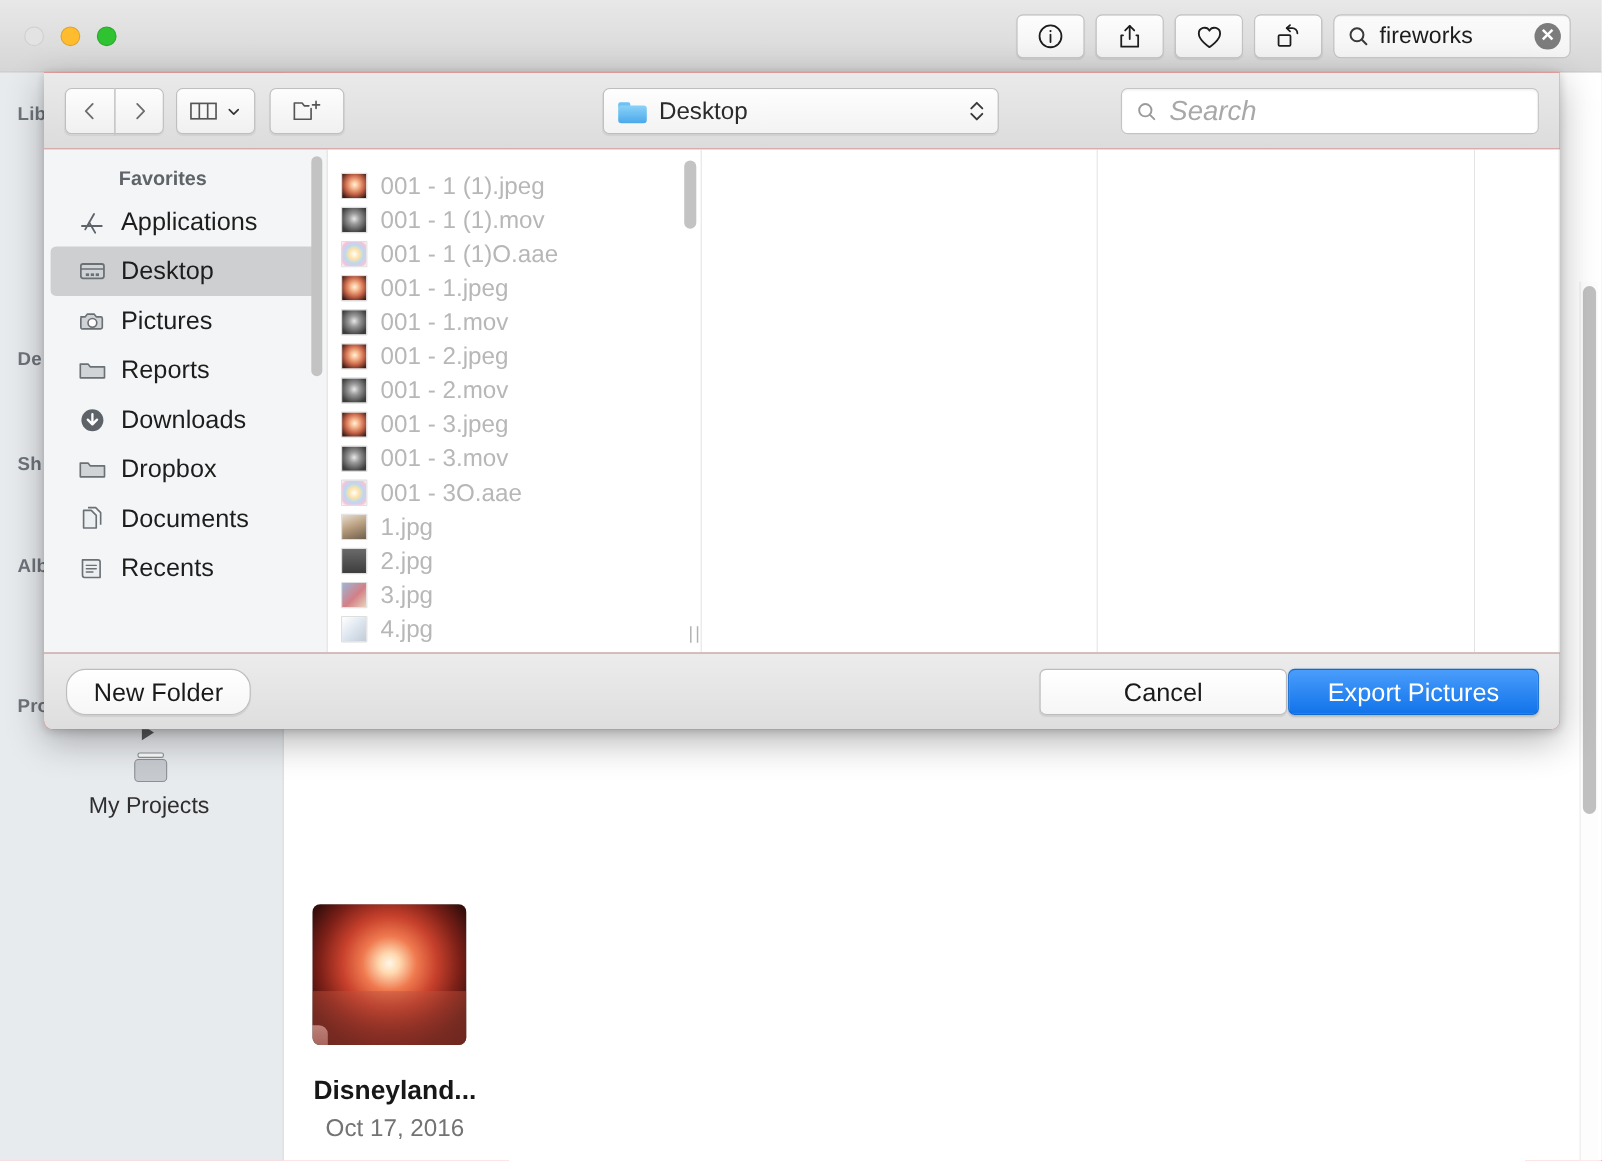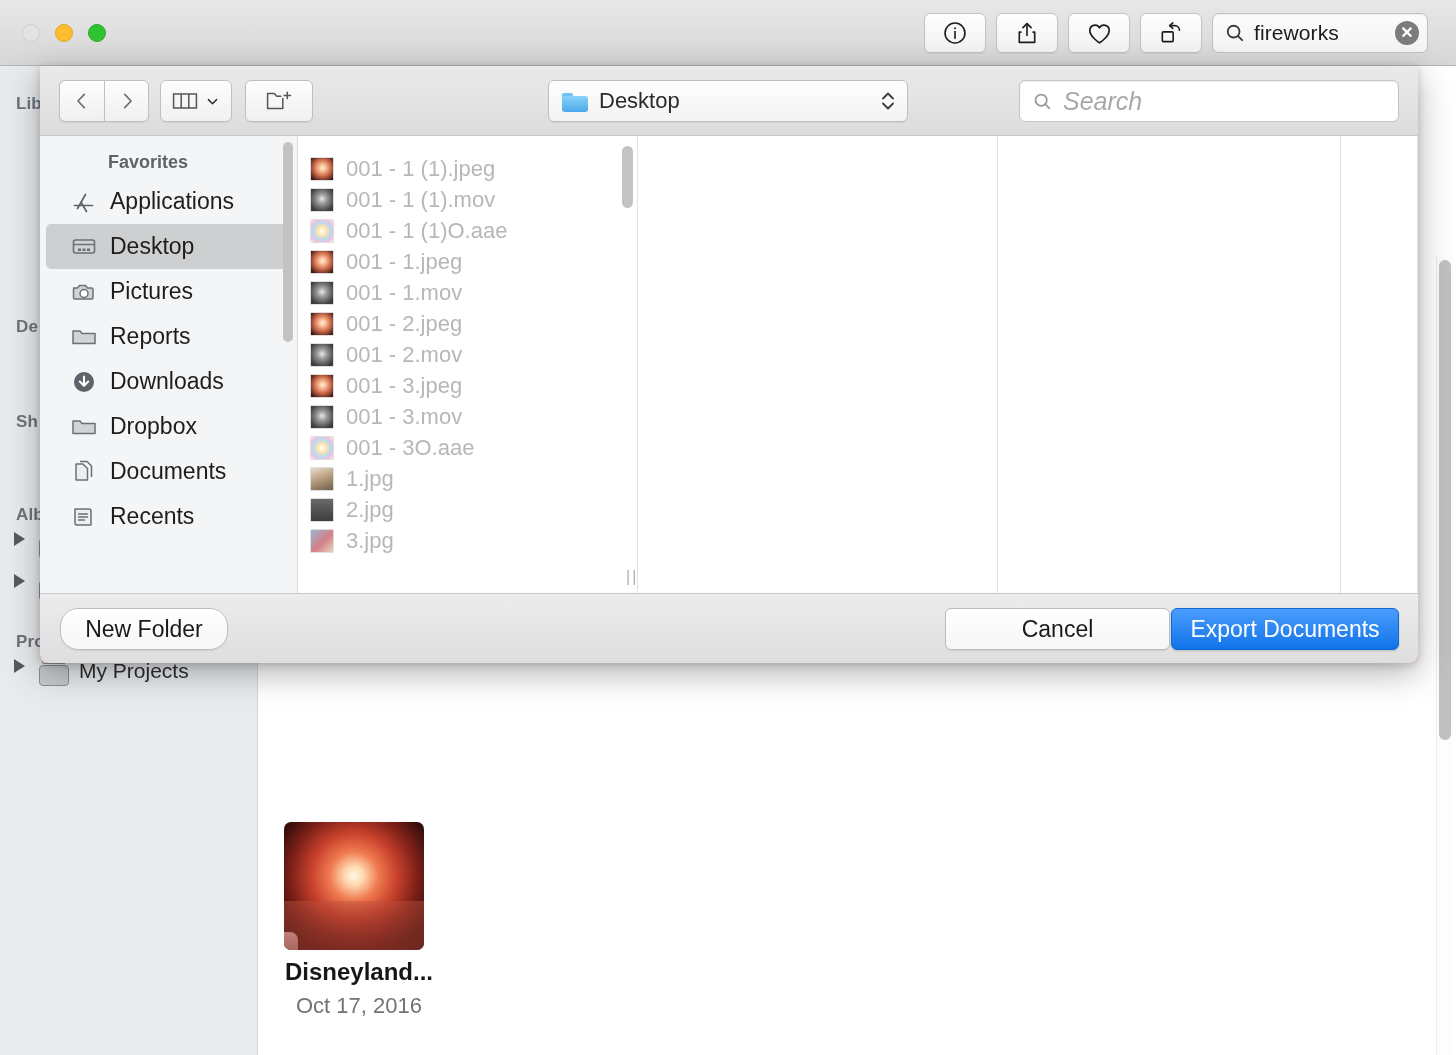--- a/index.html
+++ b/index.html
@@ -52,22 +52,22 @@
   .photos-sidebar {
     position: absolute; left: 0; top: 66px; width: 258px; height: 989px;
     background: #e8ebee; border-right: 1px solid #d3d6d9;
     padding-top: 12px; overflow: hidden;
   }
   .ps-section {
     font-size: 17px; font-weight: bold; color: #6e747a;
     padding: 16px 0 7px 16px; letter-spacing: .1px;
   }
   .ps-item {
-    display: flex; gap: 11px;
-    height: 42px; padding-left: 14px; font-size: 21px; color: #2e2e2e;
+    display: flex; align-items: center; gap: 11px;
+    height: 42px; padding-left: 14px; font-size: 21px; color: #2e2e2e; flex-direction: column;
   }
   .ps-disc { width: 0; height: 0; border-left: 11px solid #58595b;
     border-top: 7px solid transparent; border-bottom: 7px solid transparent;
     flex: 0 0 auto; margin-right: 2px; }
   .albumicon { width: 30px; height: 26px; position: relative; flex: 0 0 auto; }
   .albumicon::before { content:""; position:absolute; left:4px; top:0; width:22px; height:3px;
      background:#fff; border:1.5px solid #8b9096; border-radius:2px; }
   .albumicon::after { content:""; position:absolute; left:1px; top:6px; width:28px; height:19px;
      background:#c7cbcf; border:1.5px solid #8b9096; border-radius:4px; }
 
@@ -91,21 +91,21 @@
       #100505;
   }
   .moment-thumb::after {
     content:""; position:absolute; left:0; bottom:0; width:100%; height:38%;
     background: linear-gradient(180deg, rgba(190,80,60,.45), rgba(140,50,40,.75));
   }
   .moment-notch {
     position: absolute; left: 0; bottom: 0; width: 14px; height: 18px;
     background: #fff; border-radius: 0 8px 0 7px;
   }
-  .moment-name { margin-top: 8px; font-size: 24px; font-weight: bold; color: #171717; text-align: center; }
+  .moment-name { margin-top: 28px; font-size: 24px; font-weight: bold; color: #171717; text-align: center; }
   .moment-date { margin-top: 7px; font-size: 22px; color: #737373; text-align: center; }
 
   .right-scrollbar {
     position: absolute; right: 5px; top: 194px; width: 12px; height: 480px;
     background: #c0c0c0; border-radius: 6px;
   }
   .right-track { position: absolute; right: 3px; top: 190px; width: 17px; bottom: 0; background:#fdfdfd; border-left:1px solid #ececec; }
 
   
   .dialog {
@@ -506,29 +506,33 @@
               <span>1.jpg</span>
             </div>
             <div class="file-row">
               <span class="file-thumb th-dark"></span>
               <span>2.jpg</span>
             </div>
             <div class="file-row">
               <span class="file-thumb th-color"></span>
               <span>3.jpg</span>
             </div>
+            <div class="file-row">
+              <span class="file-thumb th-doc"></span>
+              <span>4.jpg</span>
+            </div>
           </div>
         <div class="files-scroll"></div>
         <div class="col-resizer">||</div>
       </div>
 
       <div class="col col-2"></div>
       <div class="col col-3"></div>
       <div class="col col-4"></div>
     </div>
 
     <div class="dlg-footer">
       <div class="footer-btn btn-newfolder">New Folder</div>
       <div class="footer-btn btn-cancel">Cancel</div>
-      <div class="footer-btn btn-export">Export Documents</div>
+      <div class="footer-btn btn-export">Export Pictures</div>
     </div>
   </div>
 </div>
 
 </body></html>

